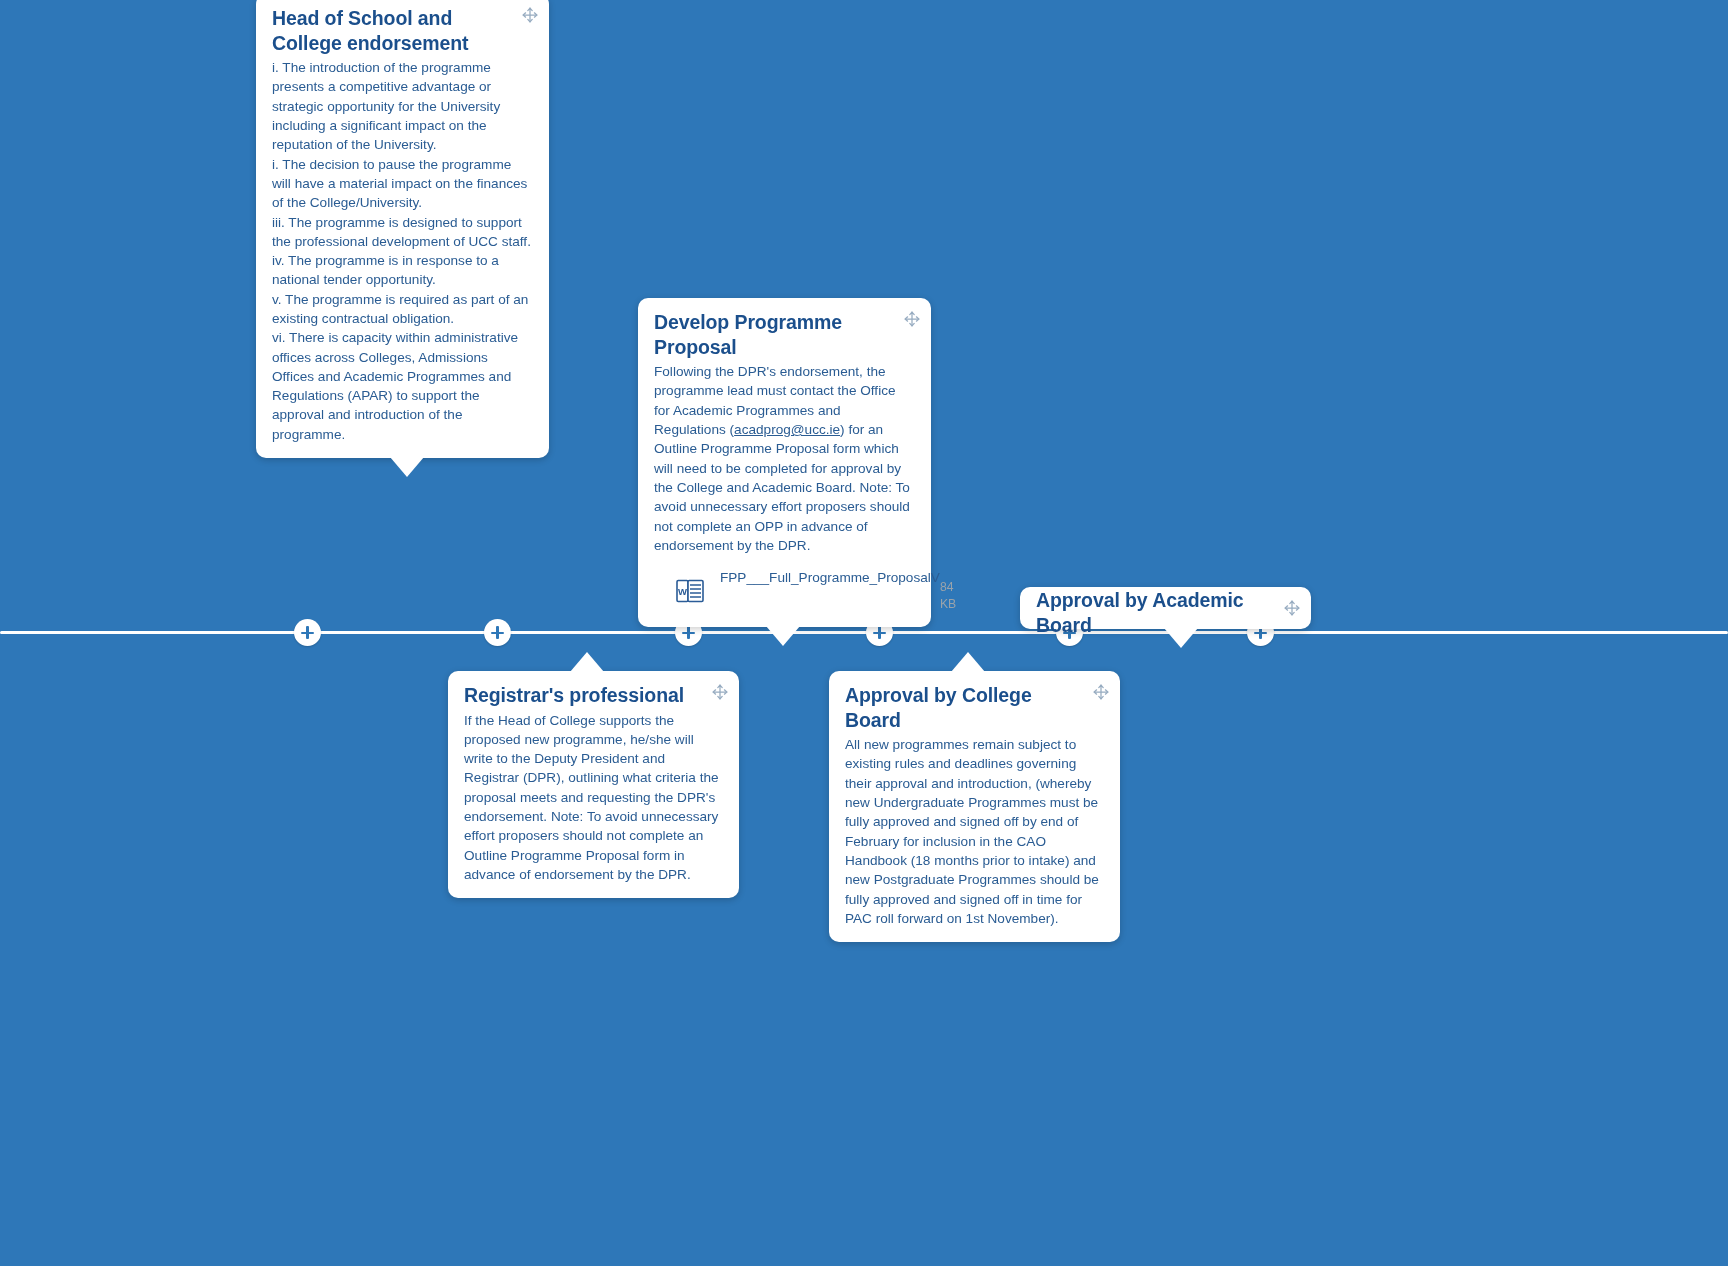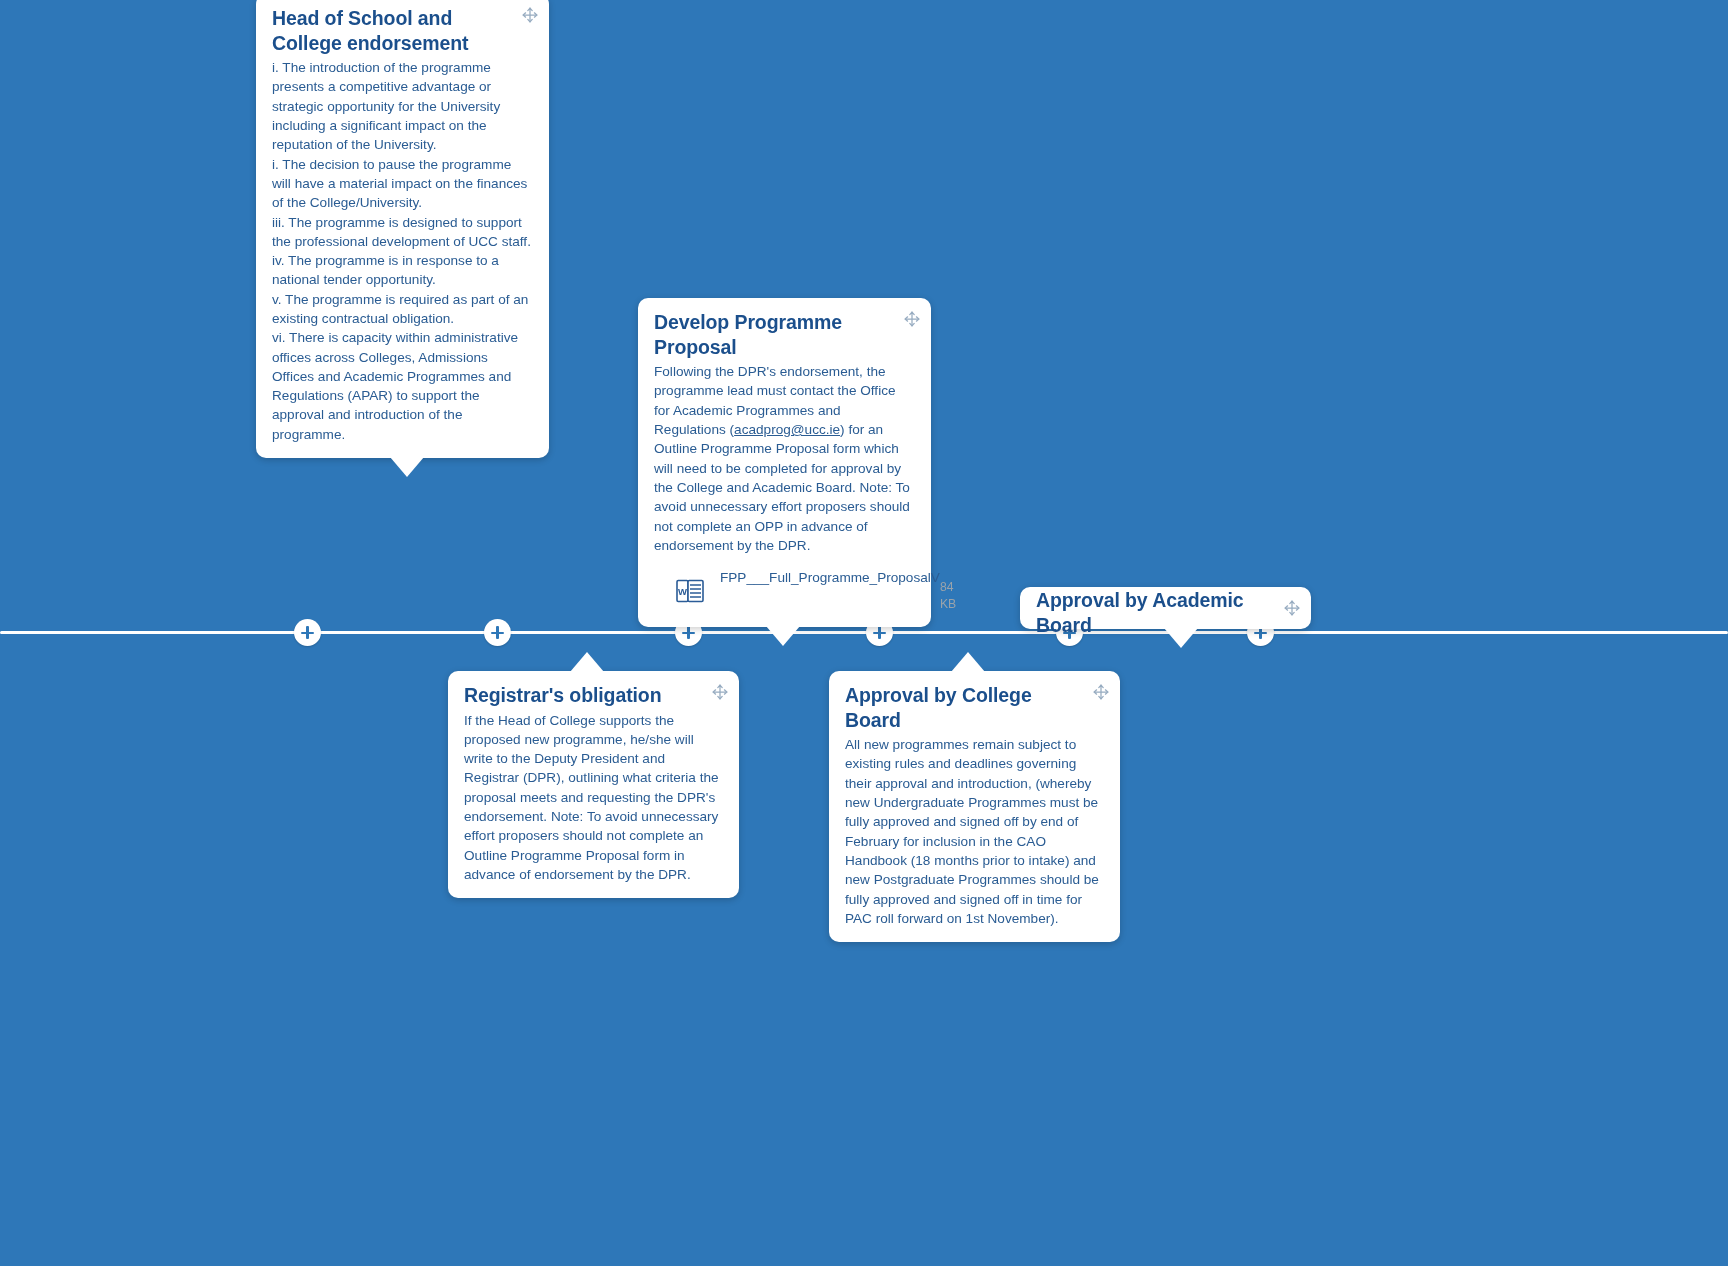--- a/index.html
+++ b/index.html
@@ -262,21 +262,21 @@
       <svg width="16" height="16" viewBox="0 0 16 16">
         <g fill="none" stroke="#6E8BA8" stroke-width="1.25" stroke-linecap="round" stroke-linejoin="round">
           <path d="M8 1.2 V14.8 M1.2 8 H14.8"></path>
           <path d="M8 1.2 L5.8 3.6 M8 1.2 L10.2 3.6"></path>
           <path d="M8 14.8 L5.8 12.4 M8 14.8 L10.2 12.4"></path>
           <path d="M1.2 8 L3.6 5.8 M1.2 8 L3.6 10.2"></path>
           <path d="M14.8 8 L12.4 5.8 M14.8 8 L12.4 10.2"></path>
         </g>
       </svg>
     </span>
-    <h2 class="card-title">Registrar's obligation</h2>
+    <h2 class="card-title">Registrar's professional</h2>
     <p class="card-body">If the Head of College supports the proposed new programme, he/she will write to the Deputy President and Registrar (DPR), outlining what criteria the proposal meets and requesting the DPR's endorsement. Note: To avoid unnecessary effort proposers should not complete an Outline Programme Proposal form in advance of endorsement by the DPR.</p>
     <span class="tail tail-up"></span>
   </div>
 
   <div class="card" id="card-college">
     <span class="drag-handle">
       <svg width="16" height="16" viewBox="0 0 16 16">
         <g fill="none" stroke="#6E8BA8" stroke-width="1.25" stroke-linecap="round" stroke-linejoin="round">
           <path d="M8 1.2 V14.8 M1.2 8 H14.8"></path>
           <path d="M8 1.2 L5.8 3.6 M8 1.2 L10.2 3.6"></path>

